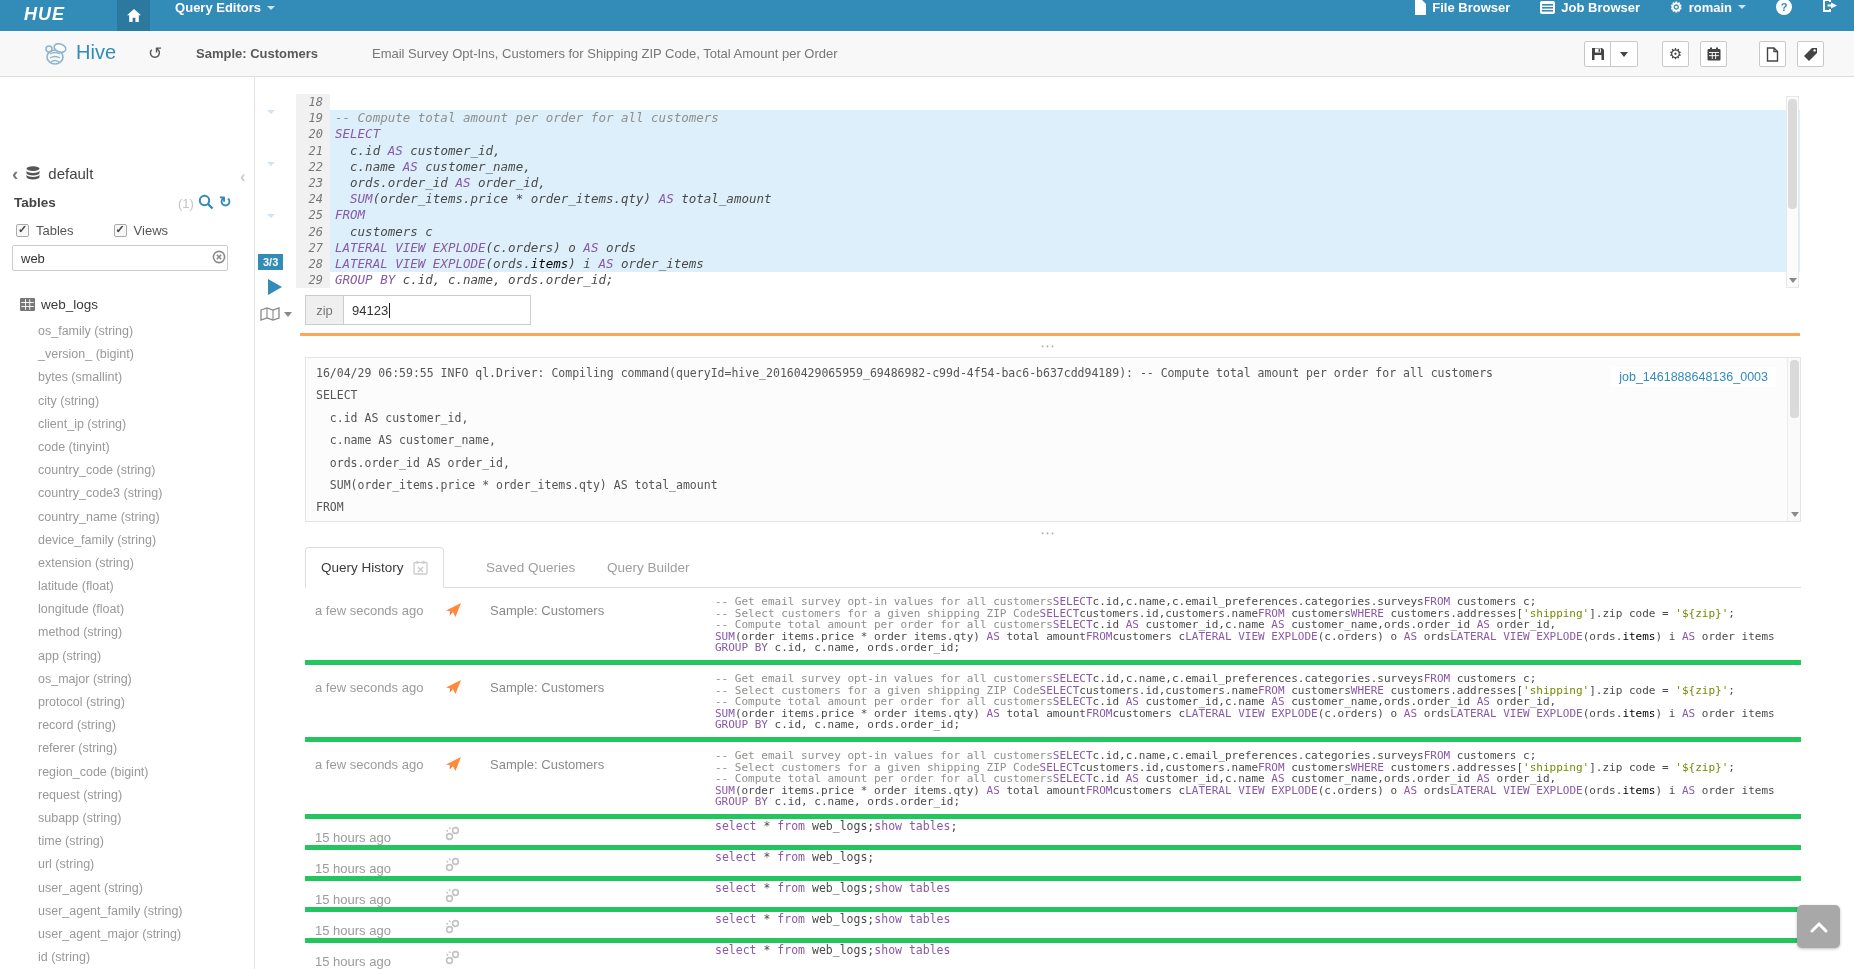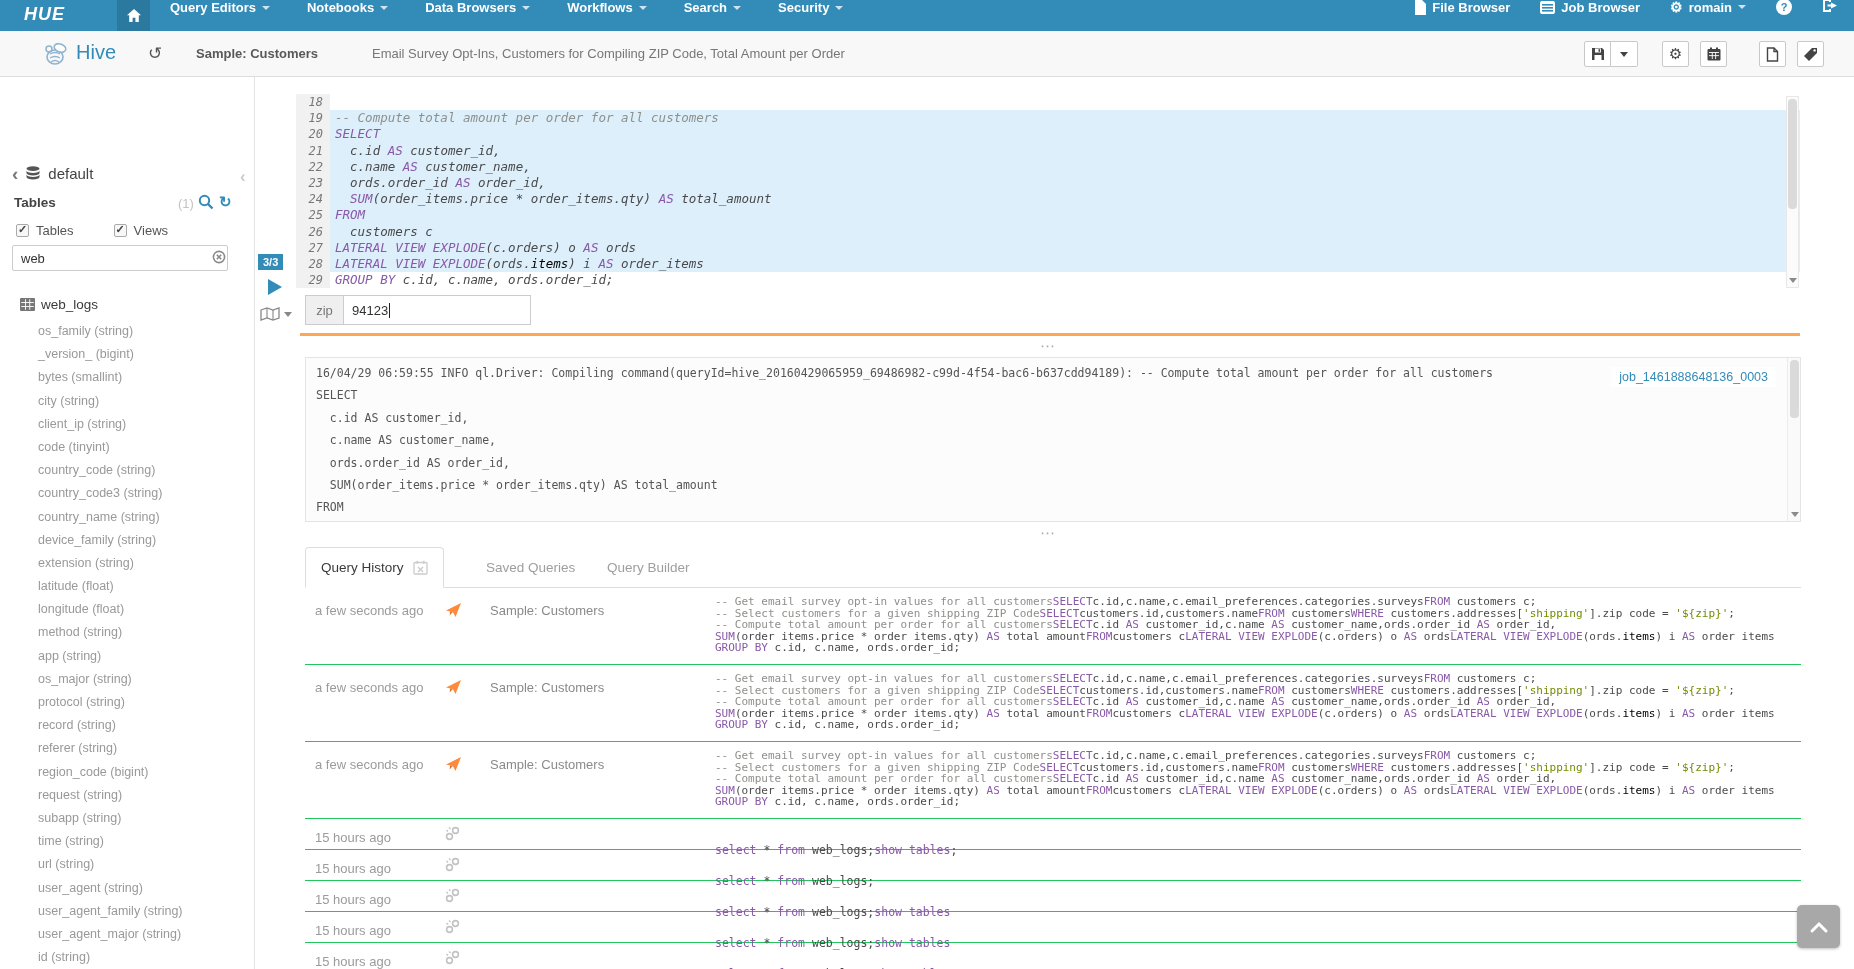--- a/index.html
+++ b/index.html
@@ -7,21 +7,21 @@
   #app {
     position:relative; width:1854px; height:969px; overflow:hidden;
     font-family:"Liberation Sans", sans-serif; color:#333; background:#fff;
   }
   .abs { position:absolute; }
 
   
   .topbar { position:absolute; left:0; top:0; width:1854px; height:31px; background:#338BB8; }
   .hue-logo { position:absolute; left:24px; top:4px; color:#fff; font-size:18px; font-weight:bold; letter-spacing:1px; font-style:italic; }
   .home-tile { position:absolute; left:117px; top:0; width:33px; height:31px; background:rgba(0,0,0,.13); display:flex; align-items:center; justify-content:center; }
-  .nav-left { position:absolute; left:170px; top:0; height:31px; display:flex; gap:37px; align-items:flex-start; }
+  .nav-left { position:absolute; left:170px; top:0; height:31px; display:flex; gap:37px; align-items:flex-end;flex-direction:column; }
   .nav-right { position:absolute; right:16px; top:0; height:14px; display:flex; gap:30px; align-items:center; }
   .nav-item { display:flex; align-items:center; gap:6px; color:#fff; font-size:13px; font-weight:bold; cursor:pointer; white-space:nowrap; }
   .caret-w { width:0; height:0; border-left:4px solid transparent; border-right:4px solid transparent; border-top:4px solid #cfe4f0; }
   .help-circle { width:16px; height:16px; border-radius:50%; background:#fff; color:#338BB8; font-size:11px; font-weight:bold; display:flex; align-items:center; justify-content:center; }
   .gear-glyph { font-size:14px; line-height:14px; }
 
   
   .subbar { position:absolute; left:0; top:31px; width:1854px; height:46px; background:#F8F8F8; border-bottom:1px solid #DCDCDC; }
   .hive-name { position:absolute; left:76px; top:10px; font-size:20px; color:#338BB8; }
   .hist-glyph { position:absolute; left:148px; top:12px; font-size:17px; color:#555; cursor:pointer; }
@@ -85,30 +85,30 @@
   .log-scroll { position:absolute; right:0; top:0; width:13px; height:163px; background:#FAFAFA; border-left:1px solid #ECECEC; }
   .log-thumb { position:absolute; left:2px; top:2px; width:9px; height:58px; background:#DADADA; border-radius:4px; }
 
   
   .tabs { position:absolute; left:305px; top:547px; width:1496px; height:41px; border-bottom:1px solid #DDD; }
   .tab-active { position:absolute; left:0; top:0; height:41px; background:#fff; border:1px solid #DDD; border-bottom:1px solid #fff; border-radius:4px 4px 0 0; display:flex; align-items:center; gap:9px; padding:0 15px; font-size:13.5px; color:#3A3A3A; cursor:pointer; }
   .tab { position:absolute; top:0; height:41px; display:flex; align-items:center; padding:0 14px; font-size:13.5px; color:#9E9E9E; cursor:pointer; }
 
   
   .htable { position:absolute; left:305px; top:588px; width:1496px; }
-  .hrow { position:relative; border-bottom:1px solid #22c55e; cursor:pointer; }
+  .hrow { position:relative; border-bottom:5px solid #22c55e; cursor:pointer; }
   .hrow.big { height:77px; }
   .hrow.small { height:31px; }
   .h-time { position:absolute; left:10px; font-size:13px; color:#9B9B9B; white-space:nowrap; }
   .big .h-time { top:15px; } .small .h-time { top:11px; }
   .h-icon { position:absolute; left:140px; }
   .big .h-icon { top:14px; } .small .h-icon { top:7px; }
   .h-name { position:absolute; left:185px; top:15px; font-size:13px; color:#8A8A8A; }
   .h-sql { position:absolute; left:410px; right:8px; overflow:hidden; }
-  .big .h-sql { top:8px; } .small .h-sql { top:24px; }
+  .big .h-sql { top:8px; } .small .h-sql { top:0; }
   .sql-line { font-family:"DejaVu Sans Mono",monospace; font-size:11px; line-height:11.5px; white-space:pre; overflow:hidden; }
   .small .sql-line { font-size:11.5px; line-height:14px; }
 
   .scroll-top { position:absolute; left:1797px; top:905px; width:43px; height:43px; background:#A8A8A8; border-radius:5px; box-shadow:0 1px 3px rgba(0,0,0,.25); display:flex; align-items:center; justify-content:center; cursor:pointer; }
 </style>
 </head>
 <body>
 
 <div id="app">
 
@@ -179,21 +179,21 @@
   <div class="subbar">
     <svg class="abs" style="left:42px;top:9px" width="28" height="28" viewBox="0 0 28 28">
       <ellipse cx="13" cy="17" rx="8" ry="7" fill="none" stroke="#8FB4CF" stroke-width="1.6"></ellipse>
       <path d="M8 14 Q13 11 18 14 M8 18 Q13 15 18 18 M9 22 Q13 19 17 22" fill="none" stroke="#8FB4CF" stroke-width="1.3"></path>
       <ellipse cx="18" cy="8" rx="6" ry="4" fill="#fff" stroke="#8FB4CF" stroke-width="1.6" transform="rotate(20 18 8)"></ellipse>
       <circle cx="7" cy="9" r="3" fill="none" stroke="#8FB4CF" stroke-width="1.5"></circle>
     </svg>
     <div class="hive-name">Hive</div>
     <div class="hist-glyph">↺</div>
     <div class="query-name">Sample: Customers</div>
-    <div class="query-desc">Email Survey Opt-Ins, Customers for Compiling ZIP Code, Total Amount per Order</div>
+    <div class="query-desc">Email Survey Opt-Ins, Customers for Shipping ZIP Code, Total Amount per Order</div>
 
     <div class="toolbar">
       <div class="btn joined-first">
         <svg width="14" height="14" viewBox="0 0 14 14">
             <path d="M1 1 H11 L13 3 V13 H1 Z" fill="#444"></path>
             <rect x="4" y="1.5" width="6" height="4" fill="#fff"></rect>
             <rect x="7.5" y="2.2" width="1.6" height="2.6" fill="#444"></rect>
             <rect x="3.5" y="8" width="7" height="5" fill="#fff"></rect>
           </svg>
       </div>

